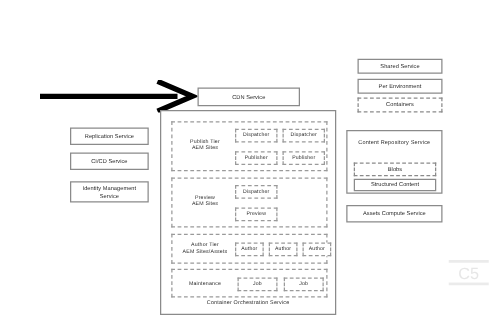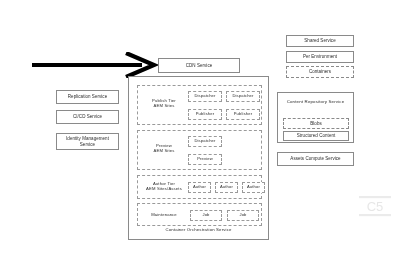--- a/index.html
+++ b/index.html
@@ -4,21 +4,21 @@
 <style>
   html,body{margin:0;padding:0;}
   body{
     width:400px;height:268px;
     background:#ffffff;
     font-family:"Liberation Sans", sans-serif;
     position:relative;
     overflow:hidden;
     color:#1a1a1a;
   }
-  .canvas{position:absolute;left:0;top:0;width:400px;height:232px;}
+  .canvas{position:absolute;left:0;top:12px;width:400px;height:232px;}
 
   
   .box{
     position:absolute;
     box-sizing:border-box;
     border:1px solid #8a8a8a;
     background:#ffffff;
     display:flex;
     align-items:center;
     justify-content:center;

